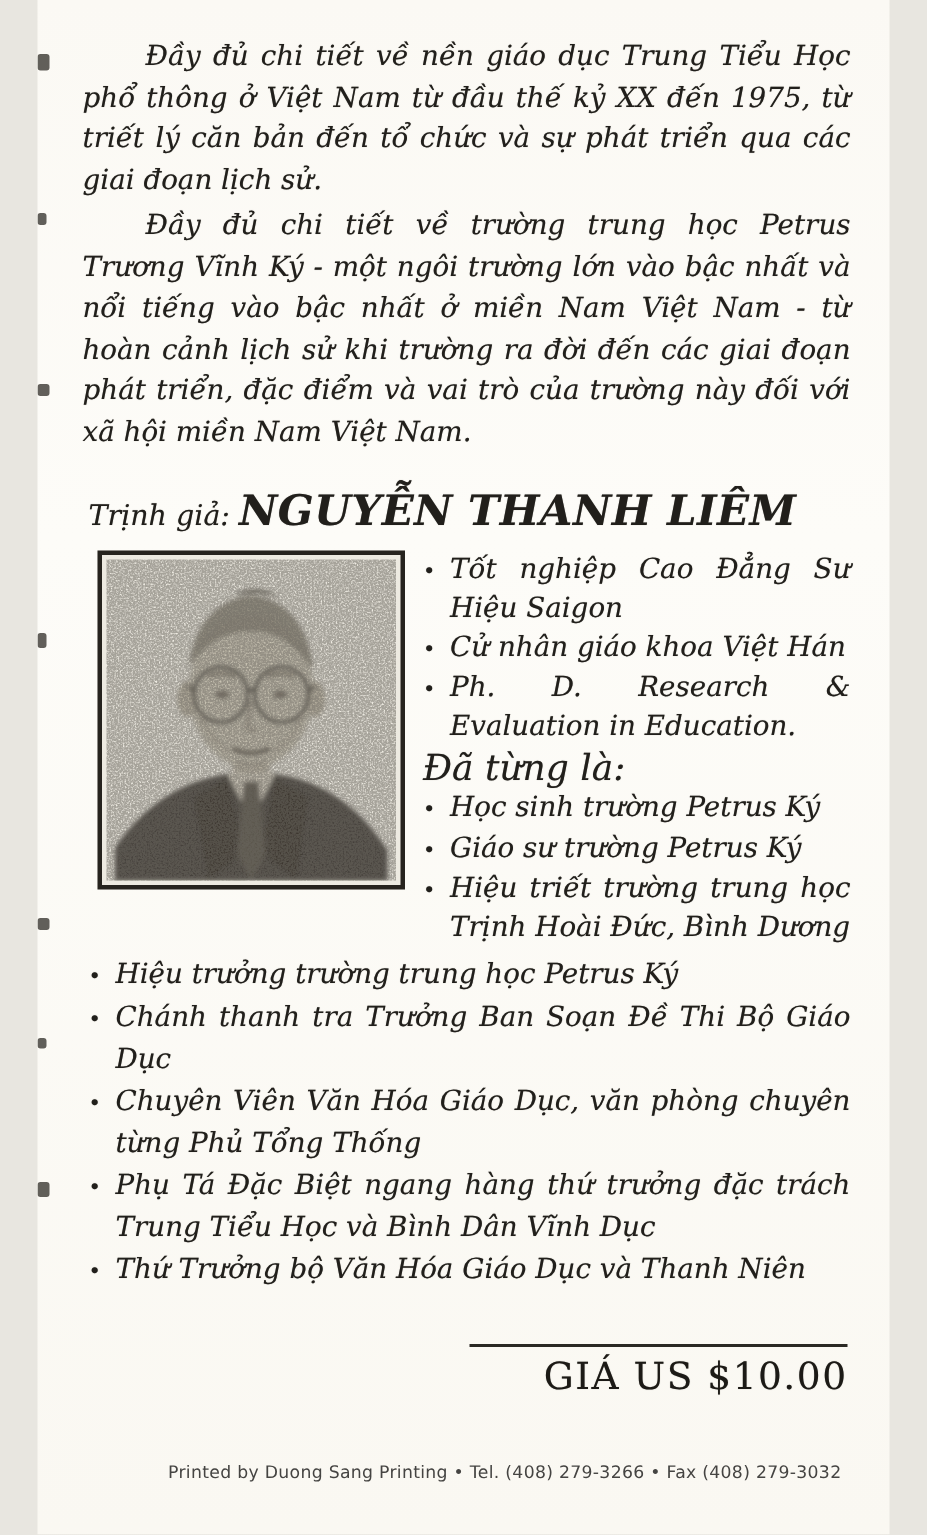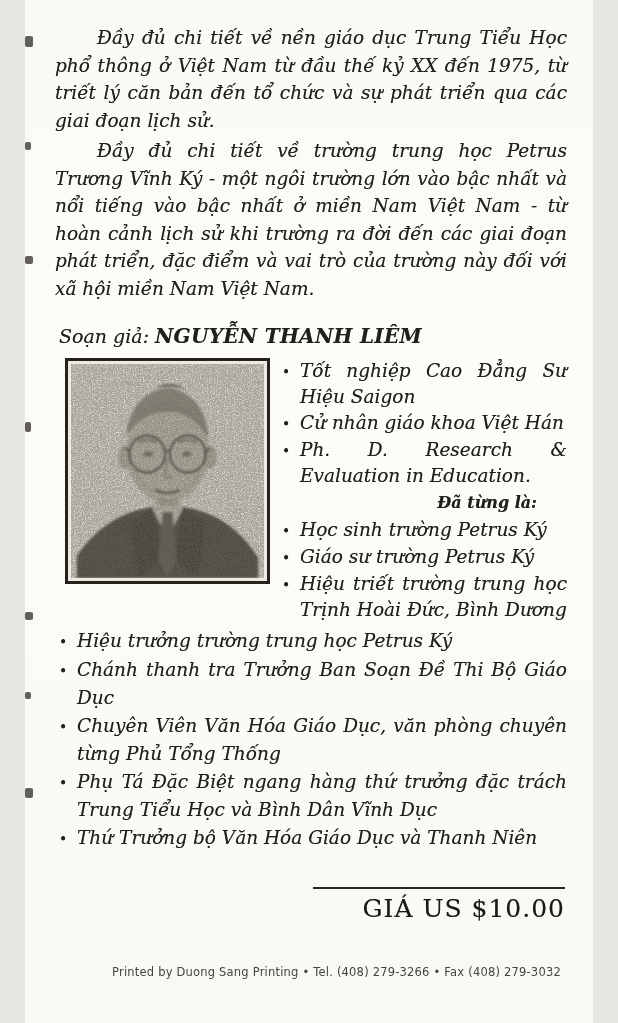--- a/index.html
+++ b/index.html
@@ -29,21 +29,21 @@
     text-align: justify;
     text-indent: 42px;
   }
   .author-line {
     margin: 22px 26px 0 34px;
     font-size: 19px;
     white-space: nowrap;
   }
   .author-name {
     font-weight: bold;
-    font-size: 20px;
+    font-size: 28px;
     letter-spacing: .3px;
     margin-left: 6px;
   }
   .author-row {
     display: flex;
     margin: 10px 26px 0 40px;
     gap: 12px;
     align-items: flex-start;
   }
   .photo {
@@ -66,23 +66,23 @@
   .blt {
     flex: none;
     width: 18px;
     font-style: normal;
     font-size: 14px;
     padding-top: 1px;
     text-align: left;
   }
   .b-item .txt { flex: 1; text-align: justify; }
   .former-heading {
-    text-align: right;
-    font-weight: bold;
-    font-size: 16px;
+    text-align: left;
+    font-weight: normal;
+    font-size: 24px;
     line-height: 28px;
     padding-right: 30px;
   }
   .full-list { margin: 4px 26px 0 34px; }
   .price-block {
     width: 252px;
     margin: 34px 28px 0 auto;
     border-top: 2.5px solid #2b2924;
     text-align: right;
     padding-top: 5px;
@@ -118,21 +118,21 @@
   <i class="art" style="top:612px; width:8px; height:8px;"></i>
   <i class="art" style="top:692px; width:6px; height:7px;"></i>
   <i class="art" style="top:788px; width:8px; height:10px;"></i>
 
   <section class="intro">
     <p>Đầy đủ chi tiết về nền giáo dục Trung Tiểu Học phổ thông ở Việt Nam từ đầu thế kỷ XX đến 1975, từ triết lý căn bản đến tổ chức và sự phát triển qua các giai đoạn lịch sử.</p>
     <p>Đầy đủ chi tiết về trường trung học Petrus Trương Vĩnh Ký - một ngôi trường lớn vào bậc nhất và nổi tiếng vào bậc nhất ở miền Nam Việt Nam - từ hoàn cảnh lịch sử khi trường ra đời đến các giai đoạn phát triển, đặc điểm và vai trò của trường này đối với xã hội miền Nam Việt Nam.</p>
   </section>
 
   <div class="author-line">
-    <span>Soạn giả:</span><span class="author-name">NGUYỄN THANH LIÊM</span>
+    <span>Trịnh giả:</span><span class="author-name">NGUYỄN THANH LIÊM</span>
   </div>
 
   <div class="author-row">
 
     <div class="photo">
       <svg viewBox="0 0 200 214" preserveAspectRatio="none">
         <defs>
           <filter id="ph-blur">
               <feGaussianBlur stdDeviation="1.3"></feGaussianBlur>
             </filter>

